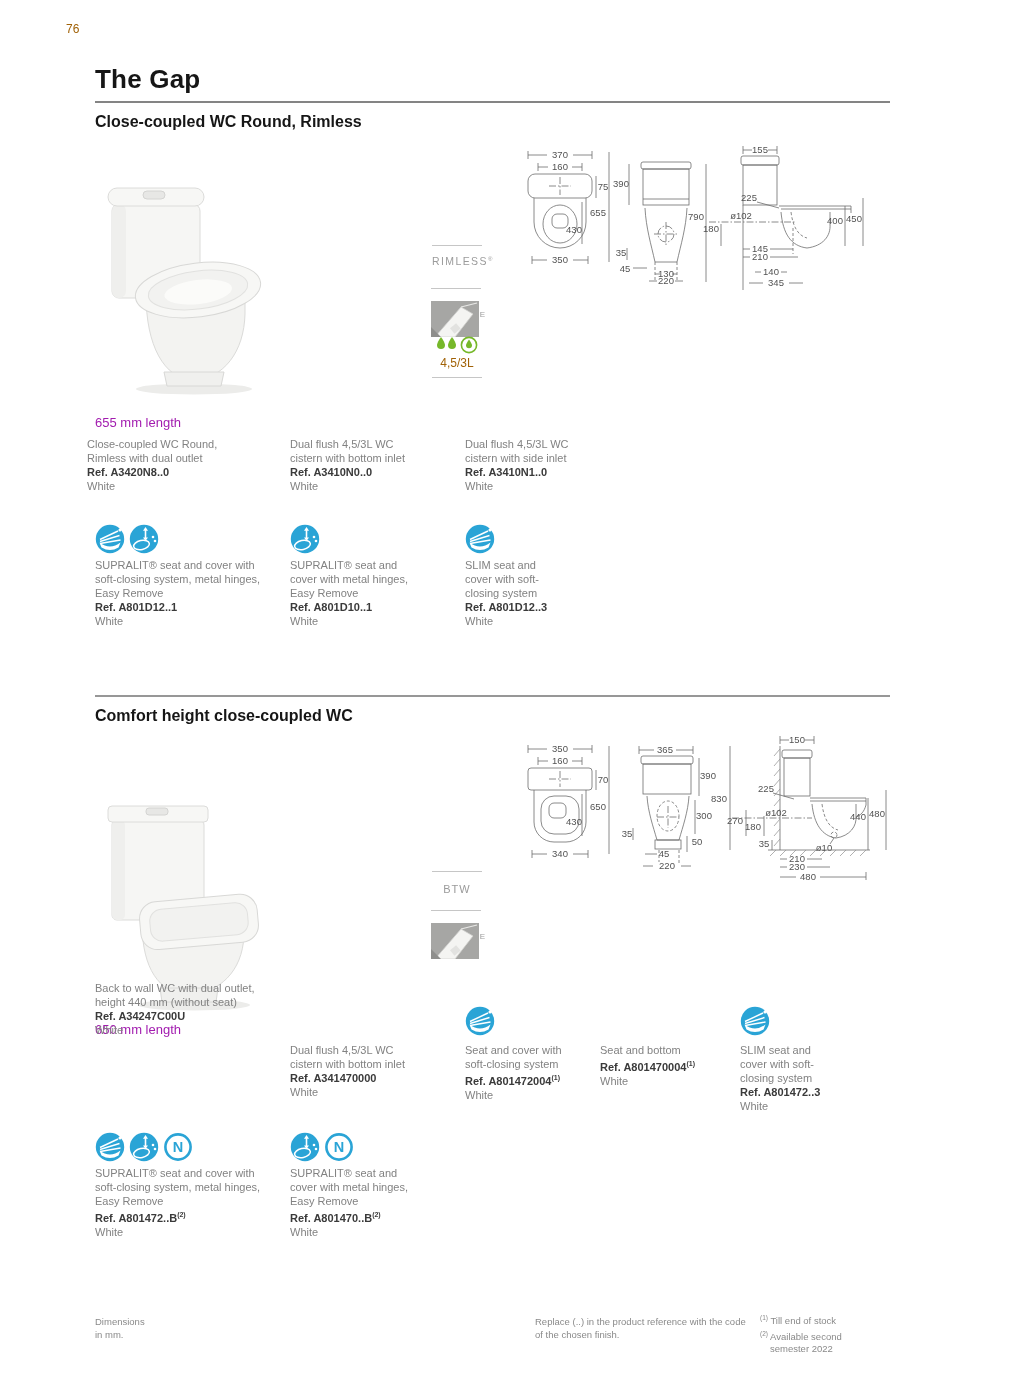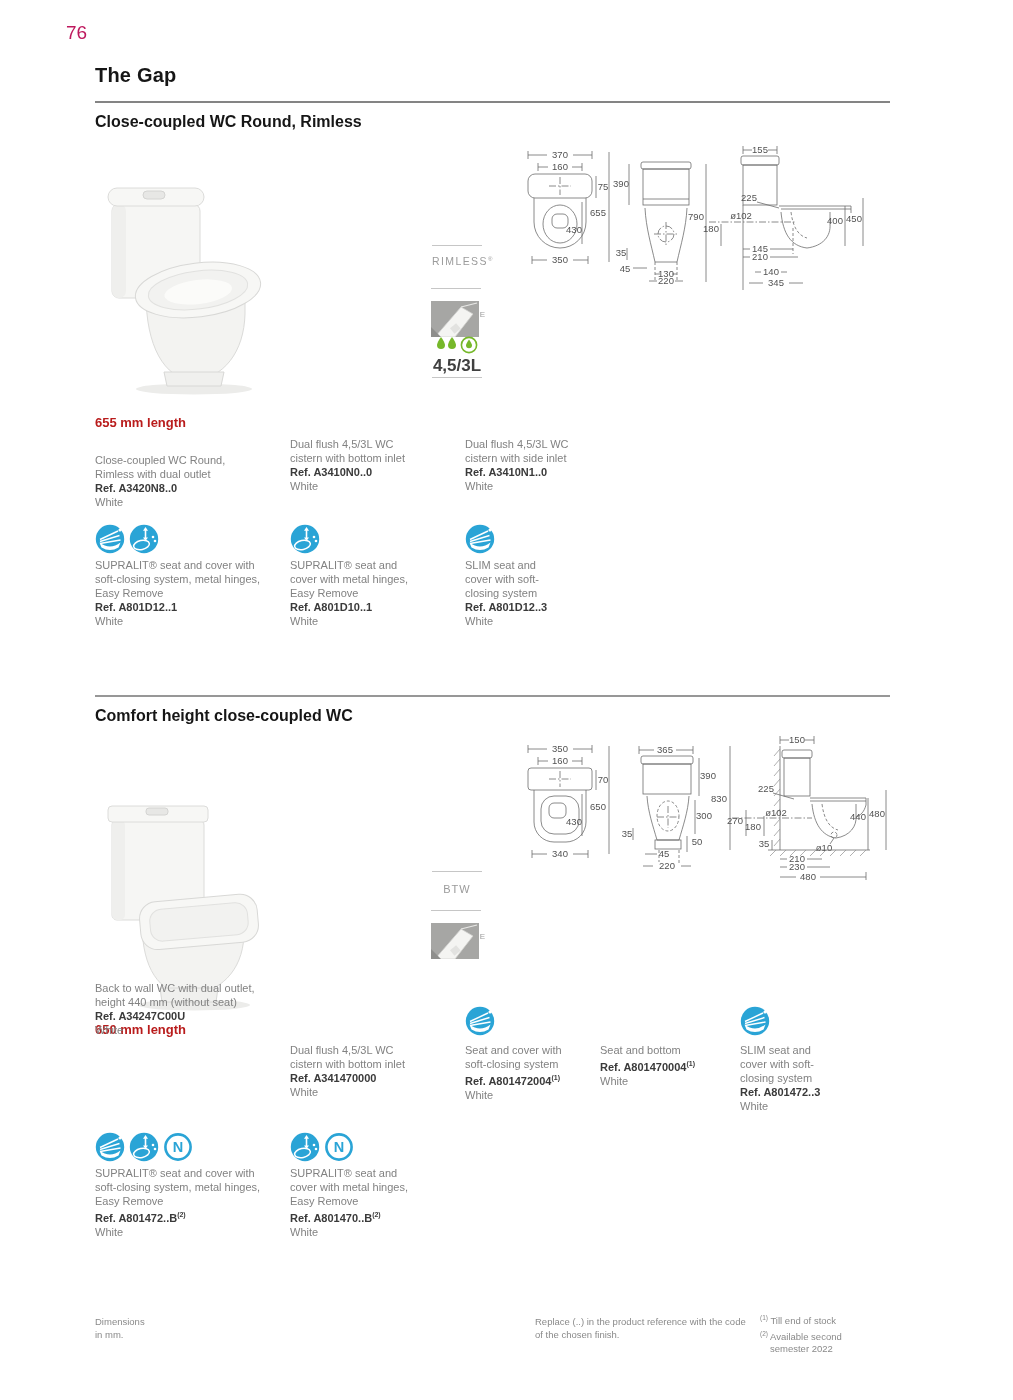--- a/index.html
+++ b/index.html
@@ -1,34 +1,34 @@
 <!DOCTYPE html>
 <html><head>
 <meta charset="utf-8">
 <style>
   html,body{margin:0;padding:0;background:#fff;}
   .page{position:relative;width:1013px;height:1400px;background:#ffffff;
         font-family:"Liberation Sans",sans-serif;overflow:hidden;color:#818181;}
   .abs{position:absolute;}
   p{margin:0;}
-  .pagenum{left:66px;top:22px;font-size:19px;color:#be185d;}
-  .title{left:95px;top:64px;font-size:20px;font-weight:bold;color:#161616;letter-spacing:.2px;}
+  .pagenum{left:66px;top:22px;font-size:12px;color:#a16207;}
+  .title{left:95px;top:64px;font-size:26px;font-weight:bold;color:#161616;letter-spacing:.2px;}
   .rule{height:2px;background:#848484;}
   .subheading{font-size:16px;font-weight:bold;color:#161616;}
-  .lenhead{font-size:13px;font-weight:bold;color:#b91c1c;}
+  .lenhead{font-size:13px;font-weight:normal;color:#a21caf;}
   .cell .desc,.cell .fin{font-size:11px;color:#828282;line-height:14px;}
   .cell .ref{font-size:11px;font-weight:bold;color:#3a3a3a;line-height:14px;}
   .rsup{font-size:7px;font-weight:bold;color:#3a3a3a;vertical-align:super;}
   .rail{width:50px;text-align:center;}
   .raildiv{width:50px;height:1px;background:#c6c6c6;}
   .rimless{font-size:10.5px;color:#9b9b9b;letter-spacing:1.4px;}
   .rimless sup{font-size:6px;}
   .compat{font-size:8px;color:#9b9b9b;letter-spacing:.4px;border-top:1px solid #c6c6c6;padding-top:21px;width:50px;}
   .btw{font-size:11px;color:#9b9b9b;letter-spacing:1px;}
-  .flush{font-size:17px;color:#404040;font-weight:bold;}
+  .flush{font-size:12px;color:#a16207;}
   .iconrow{display:flex;gap:4px;}
   .sicon{width:30px;height:30px;display:block;}
   .ln{stroke:#6d6d6d;stroke-width:.8;fill:none;}
   .dash{stroke-dasharray:3,2;}
   .cl{stroke-dasharray:7,2,1.5,2;}
   .hl{stroke:#8f8f8f;stroke-width:.7;fill:none;}
   .dim{font-size:9.5px;fill:#525252;text-anchor:middle;font-family:"Liberation Sans",sans-serif;}
   .foot{font-size:9.5px;color:#8a8a8a;line-height:12.5px;}
   .note{padding-left:10px;text-indent:-10px;}
   .note sup{font-size:6.5px;}
@@ -197,21 +197,21 @@
     <path d="M16 1 C16 1 12 6.5 12 9 a4 4 0 0 0 20 0" fill="none"></path>
     <path d="M16 1 C16 1 12 6.5 12 9 a4 4 0 0 0 8 0 C20 6.5 16 1 16 1 Z" fill="#76b82a"></path>
     <circle cx="33" cy="9" r="7.6" fill="none" stroke="#76b82a" stroke-width="1.6"></circle>
     <path d="M33 3.5 C33 3.5 30 7.5 30 9.3 a3 3 0 0 0 6 0 C36 7.5 33 3.5 33 3.5 Z" fill="#76b82a"></path>
   </svg>
   <div class="abs rail flush" style="left:432px;top:356px;">4,5/3L</div>
   <div class="abs raildiv" style="left:432px;top:377px;"></div>
 
   <div class="abs lenhead" style="left:95px;top:415px;">655 mm length</div>
 
-  <div class="abs cell" style="left:95px;top:437px;width:145px;margin-top:16px;">
+  <div class="abs cell" style="left:87px;top:437px;width:145px;">
     <p class="desc">Close-coupled WC Round, Rimless with dual outlet</p>
     <p class="ref"><span>Ref. A3420N8..0</span></p>
     <p class="fin">White</p>
   </div>
   <div class="abs cell" style="left:290px;top:437px;width:125px;">
     <p class="desc">Dual flush 4,5/3L WC cistern with bottom inlet</p>
     <p class="ref"><span>Ref. A3410N0..0</span></p>
     <p class="fin">White</p>
   </div>
   <div class="abs cell" style="left:465px;top:437px;width:125px;">

